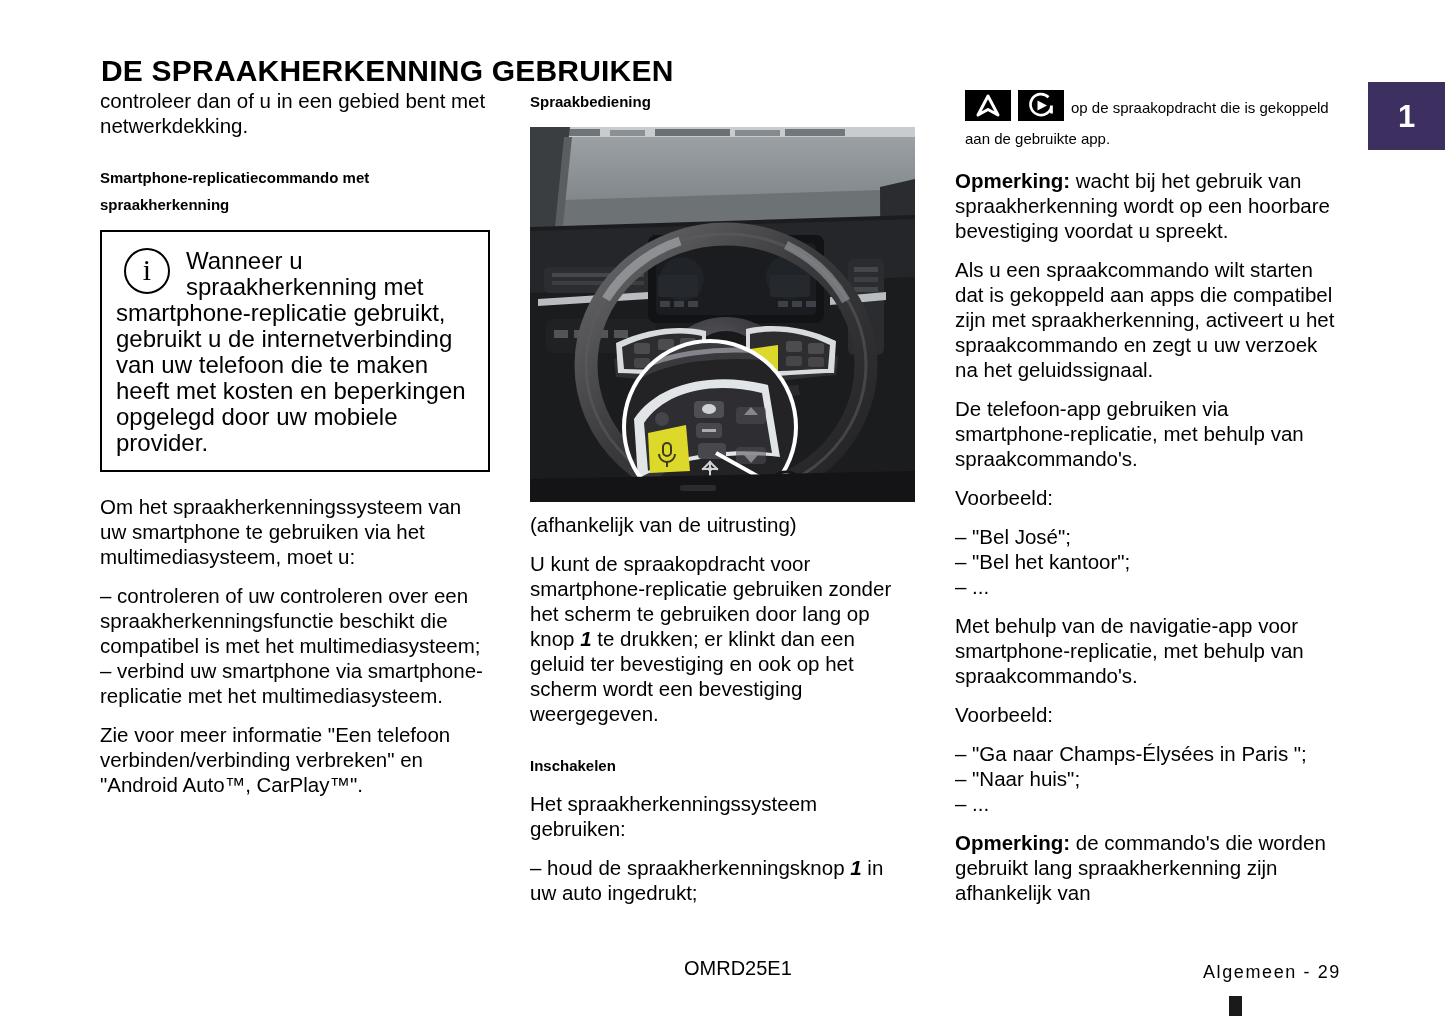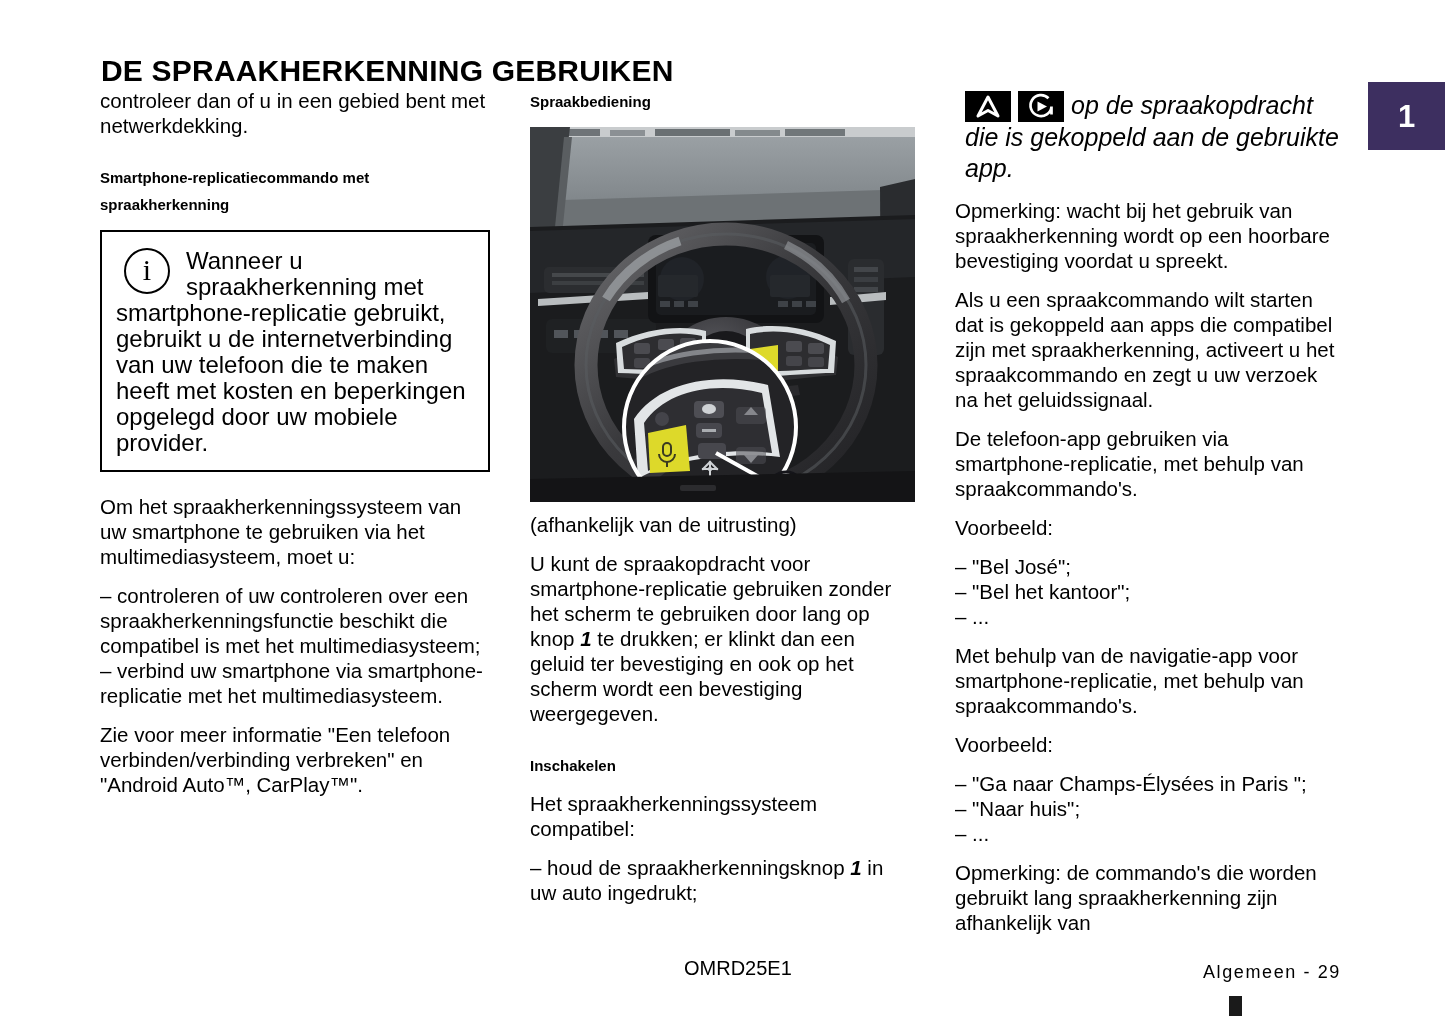--- a/index.html
+++ b/index.html
@@ -113,26 +113,25 @@
     width: 46px;
     height: 31px;
     background: #000;
     vertical-align: -8px;
     margin-right: 7px;
     position: relative;
   }
   .icon-badge svg { position:absolute; top:0; left:0; }
   .icon-row {
     margin: 2px 0 0 10px;
-    font-size: 25px;
+    font-size: 15px;
     line-height: 31px;
-    font-style: italic;
-  }
-
-  b.lead { font-weight: normal; }
+  }
+
+  b.lead { font-weight: bold; }
   i.cue  { font-style: italic; font-weight: bold; }
 
   
   #footer-code {
     position: absolute;
     left: 684px;
     top: 957px;
     font-size: 20px;
   }
   #footer-page {
@@ -350,21 +349,21 @@
       </g>
     </svg>
   </div>
 
   <p class="body">(afhankelijk van de uitrusting)</p>
 
   <p class="body"><span>U kunt de spraakopdracht voor smartphone-replicatie gebruiken zonder het scherm te gebruiken door lang op knop </span><i class="cue">1</i><span> te drukken; er klinkt dan een geluid ter bevestiging en ook op het scherm wordt een bevestiging weergegeven.</span></p>
 
   <h2 class="sub">Inschakelen</h2>
 
-  <p class="body">Het spraakherkenningssysteem compatibel:</p>
+  <p class="body">Het spraakherkenningssysteem gebruiken:</p>
 
   <p class="body"><span>– houd de spraakherkenningsknop </span><i class="cue">1</i><span> in uw auto ingedrukt;</span></p>
 
 </div>
 
 <div class="column" id="col-right">
 
 
   <p class="icon-row"><span class="icon-badge"><svg width="46" height="31" viewBox="0 0 46 31" xmlns="http://www.w3.org/2000/svg">
           <path d="M23 6 L33 25 L23 19.5 L13 25 Z" fill="none" stroke="#ffffff" stroke-width="3" stroke-linejoin="round"></path>

